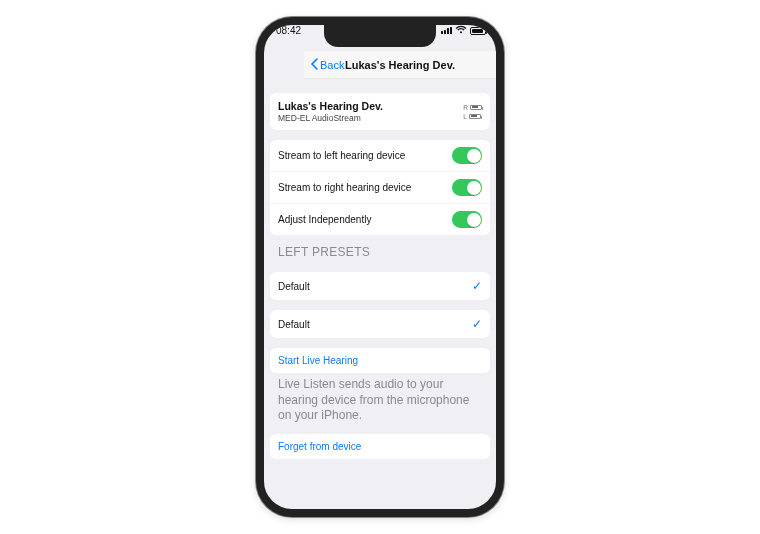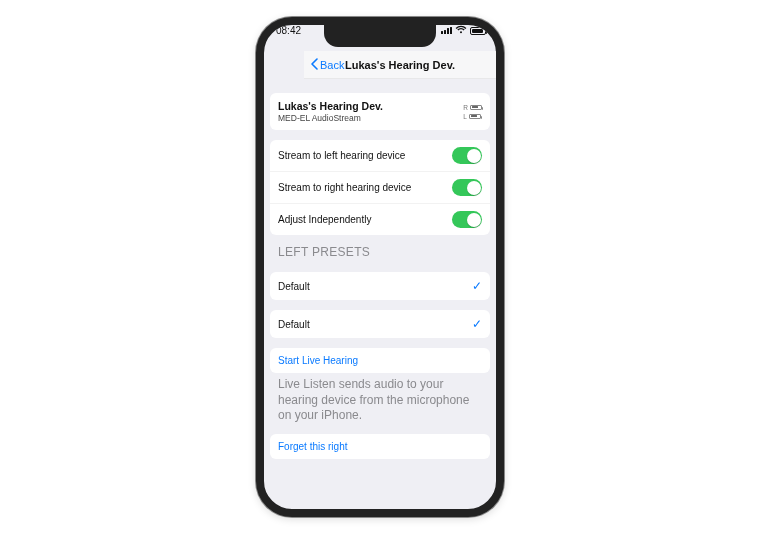--- a/index.html
+++ b/index.html
@@ -191,18 +191,18 @@
 
     <div class="group">
       <div class="cell action-blue">
         <span class="label">Start Live Hearing</span>
       </div>
     </div>
     <div class="footer-note">Live Listen sends audio to your hearing device from the microphone on your iPhone.</div>
 
     <div class="group">
       <div class="cell action-blue">
-        <span class="label">Forget this right</span>
+        <span class="label">Forget from device</span>
       </div>
     </div>
 
   </div>
 </div>
 
 </body></html>

